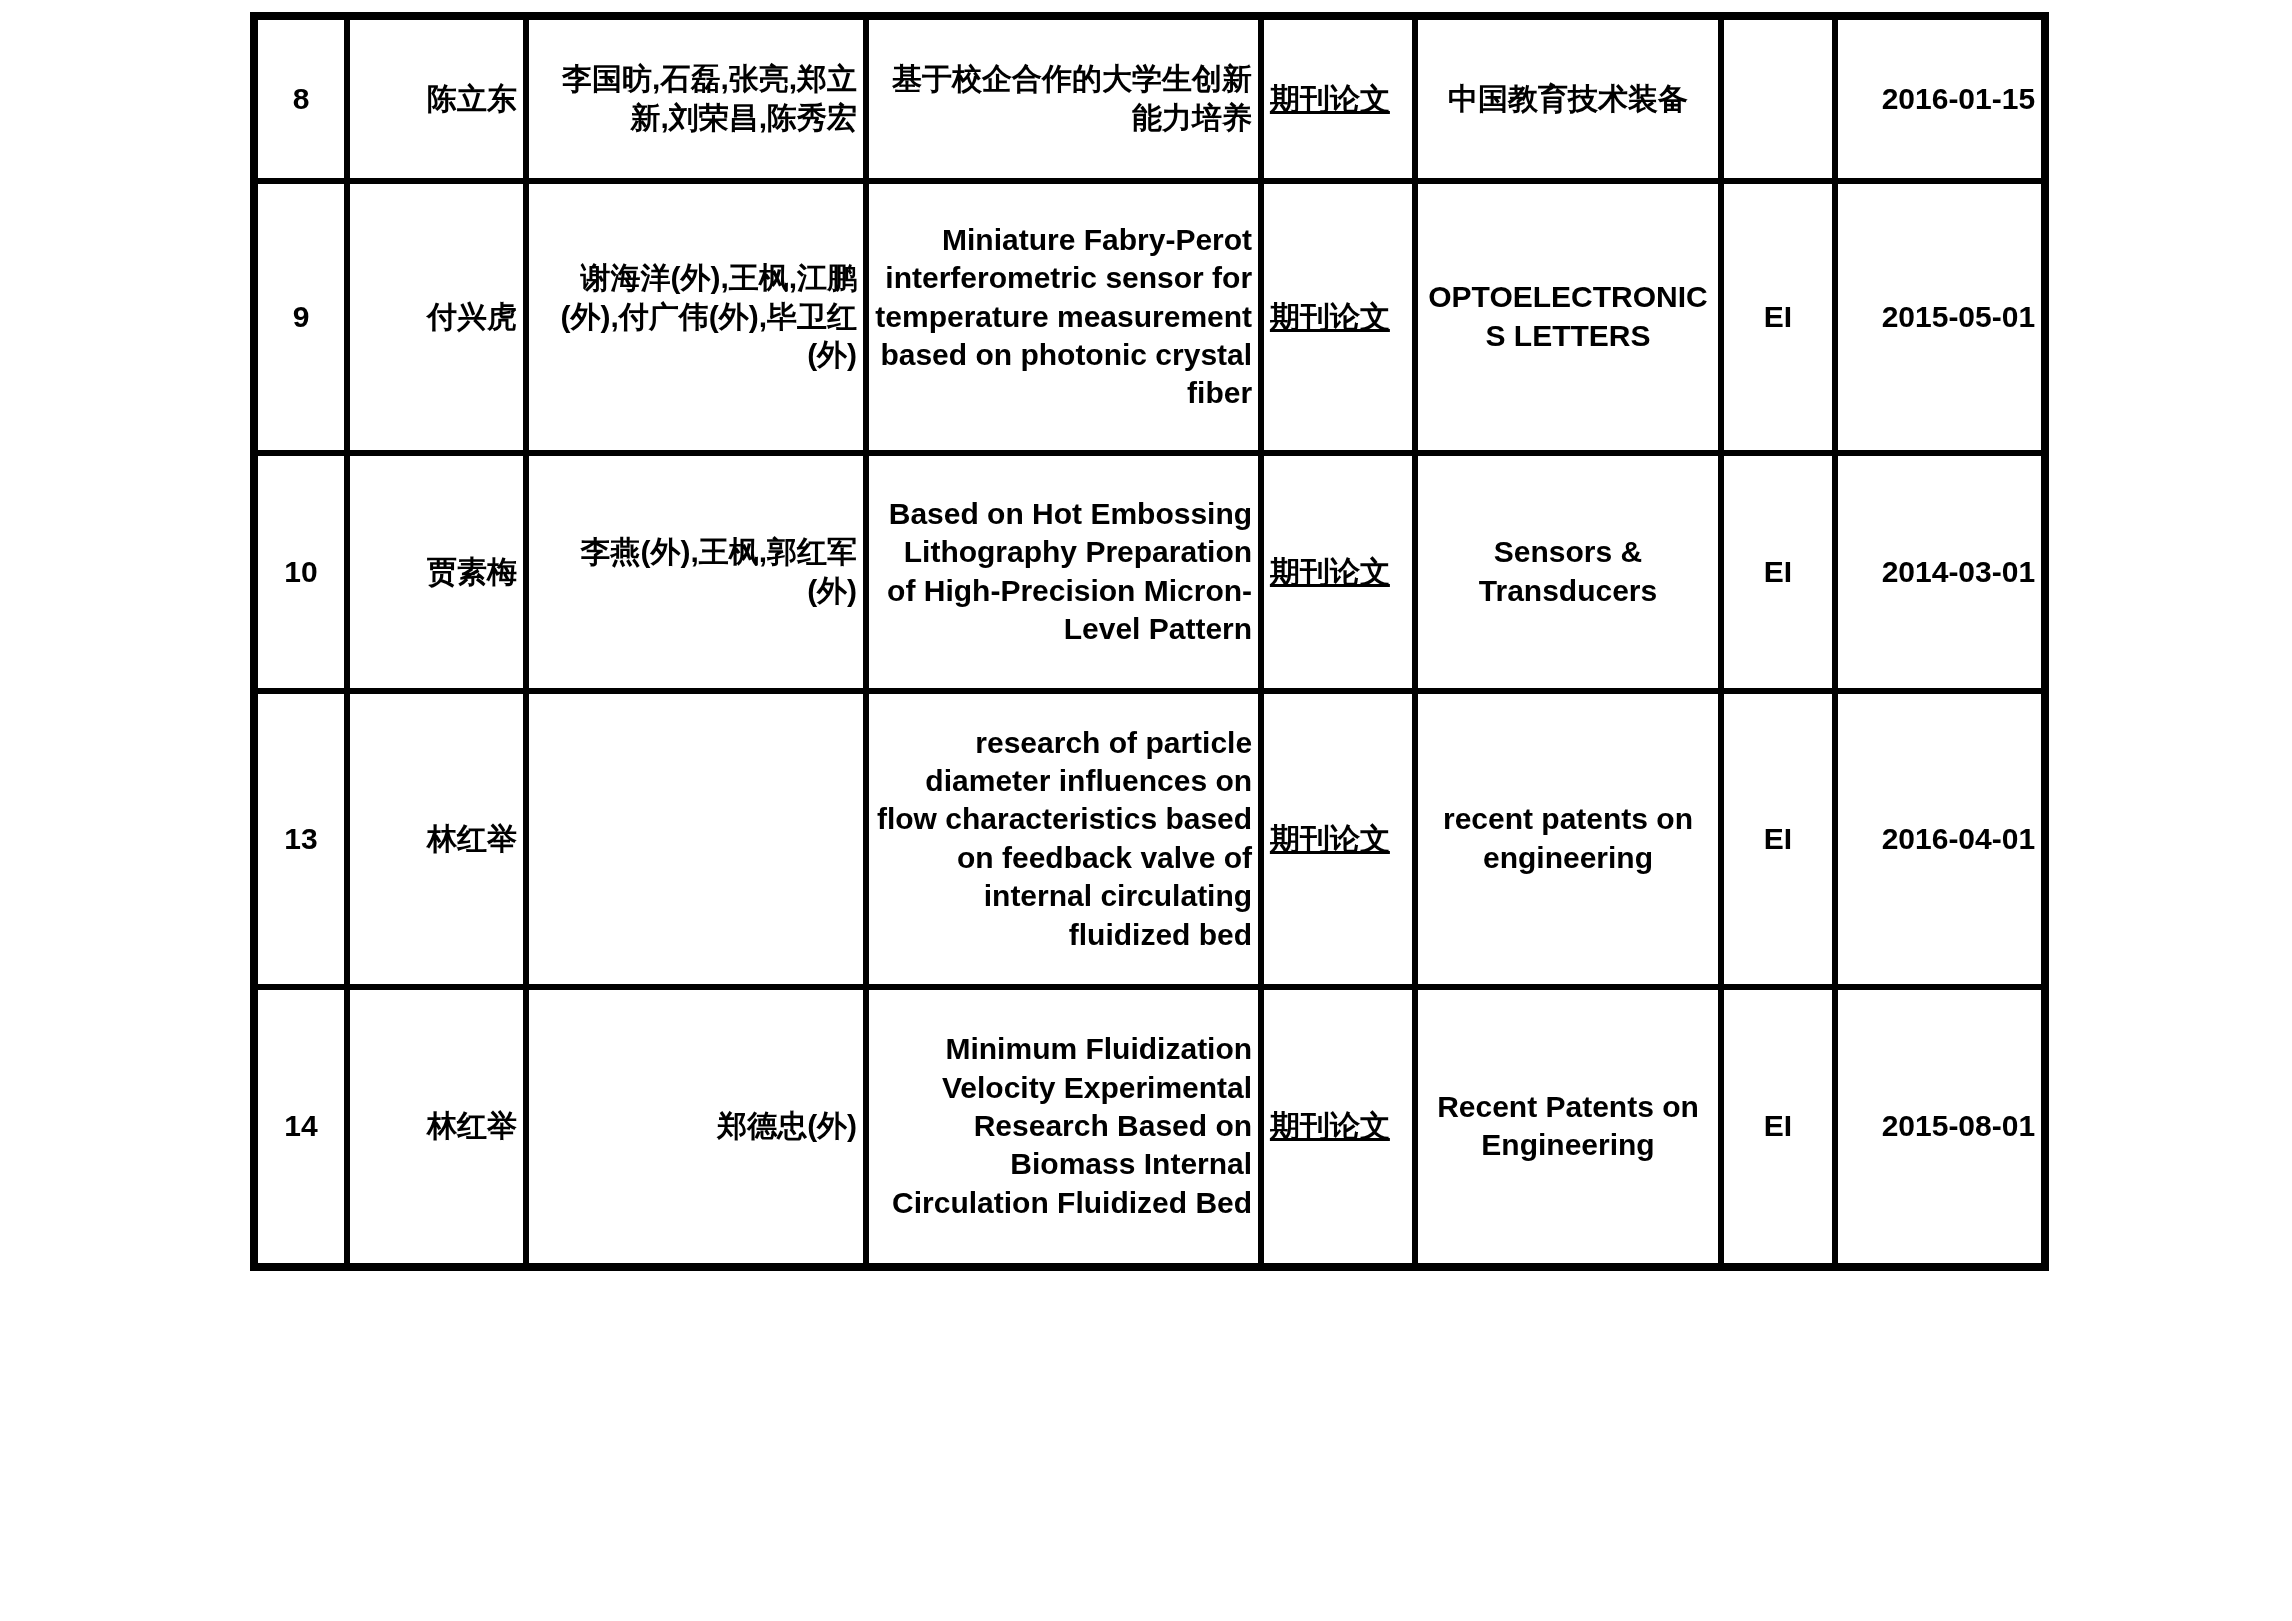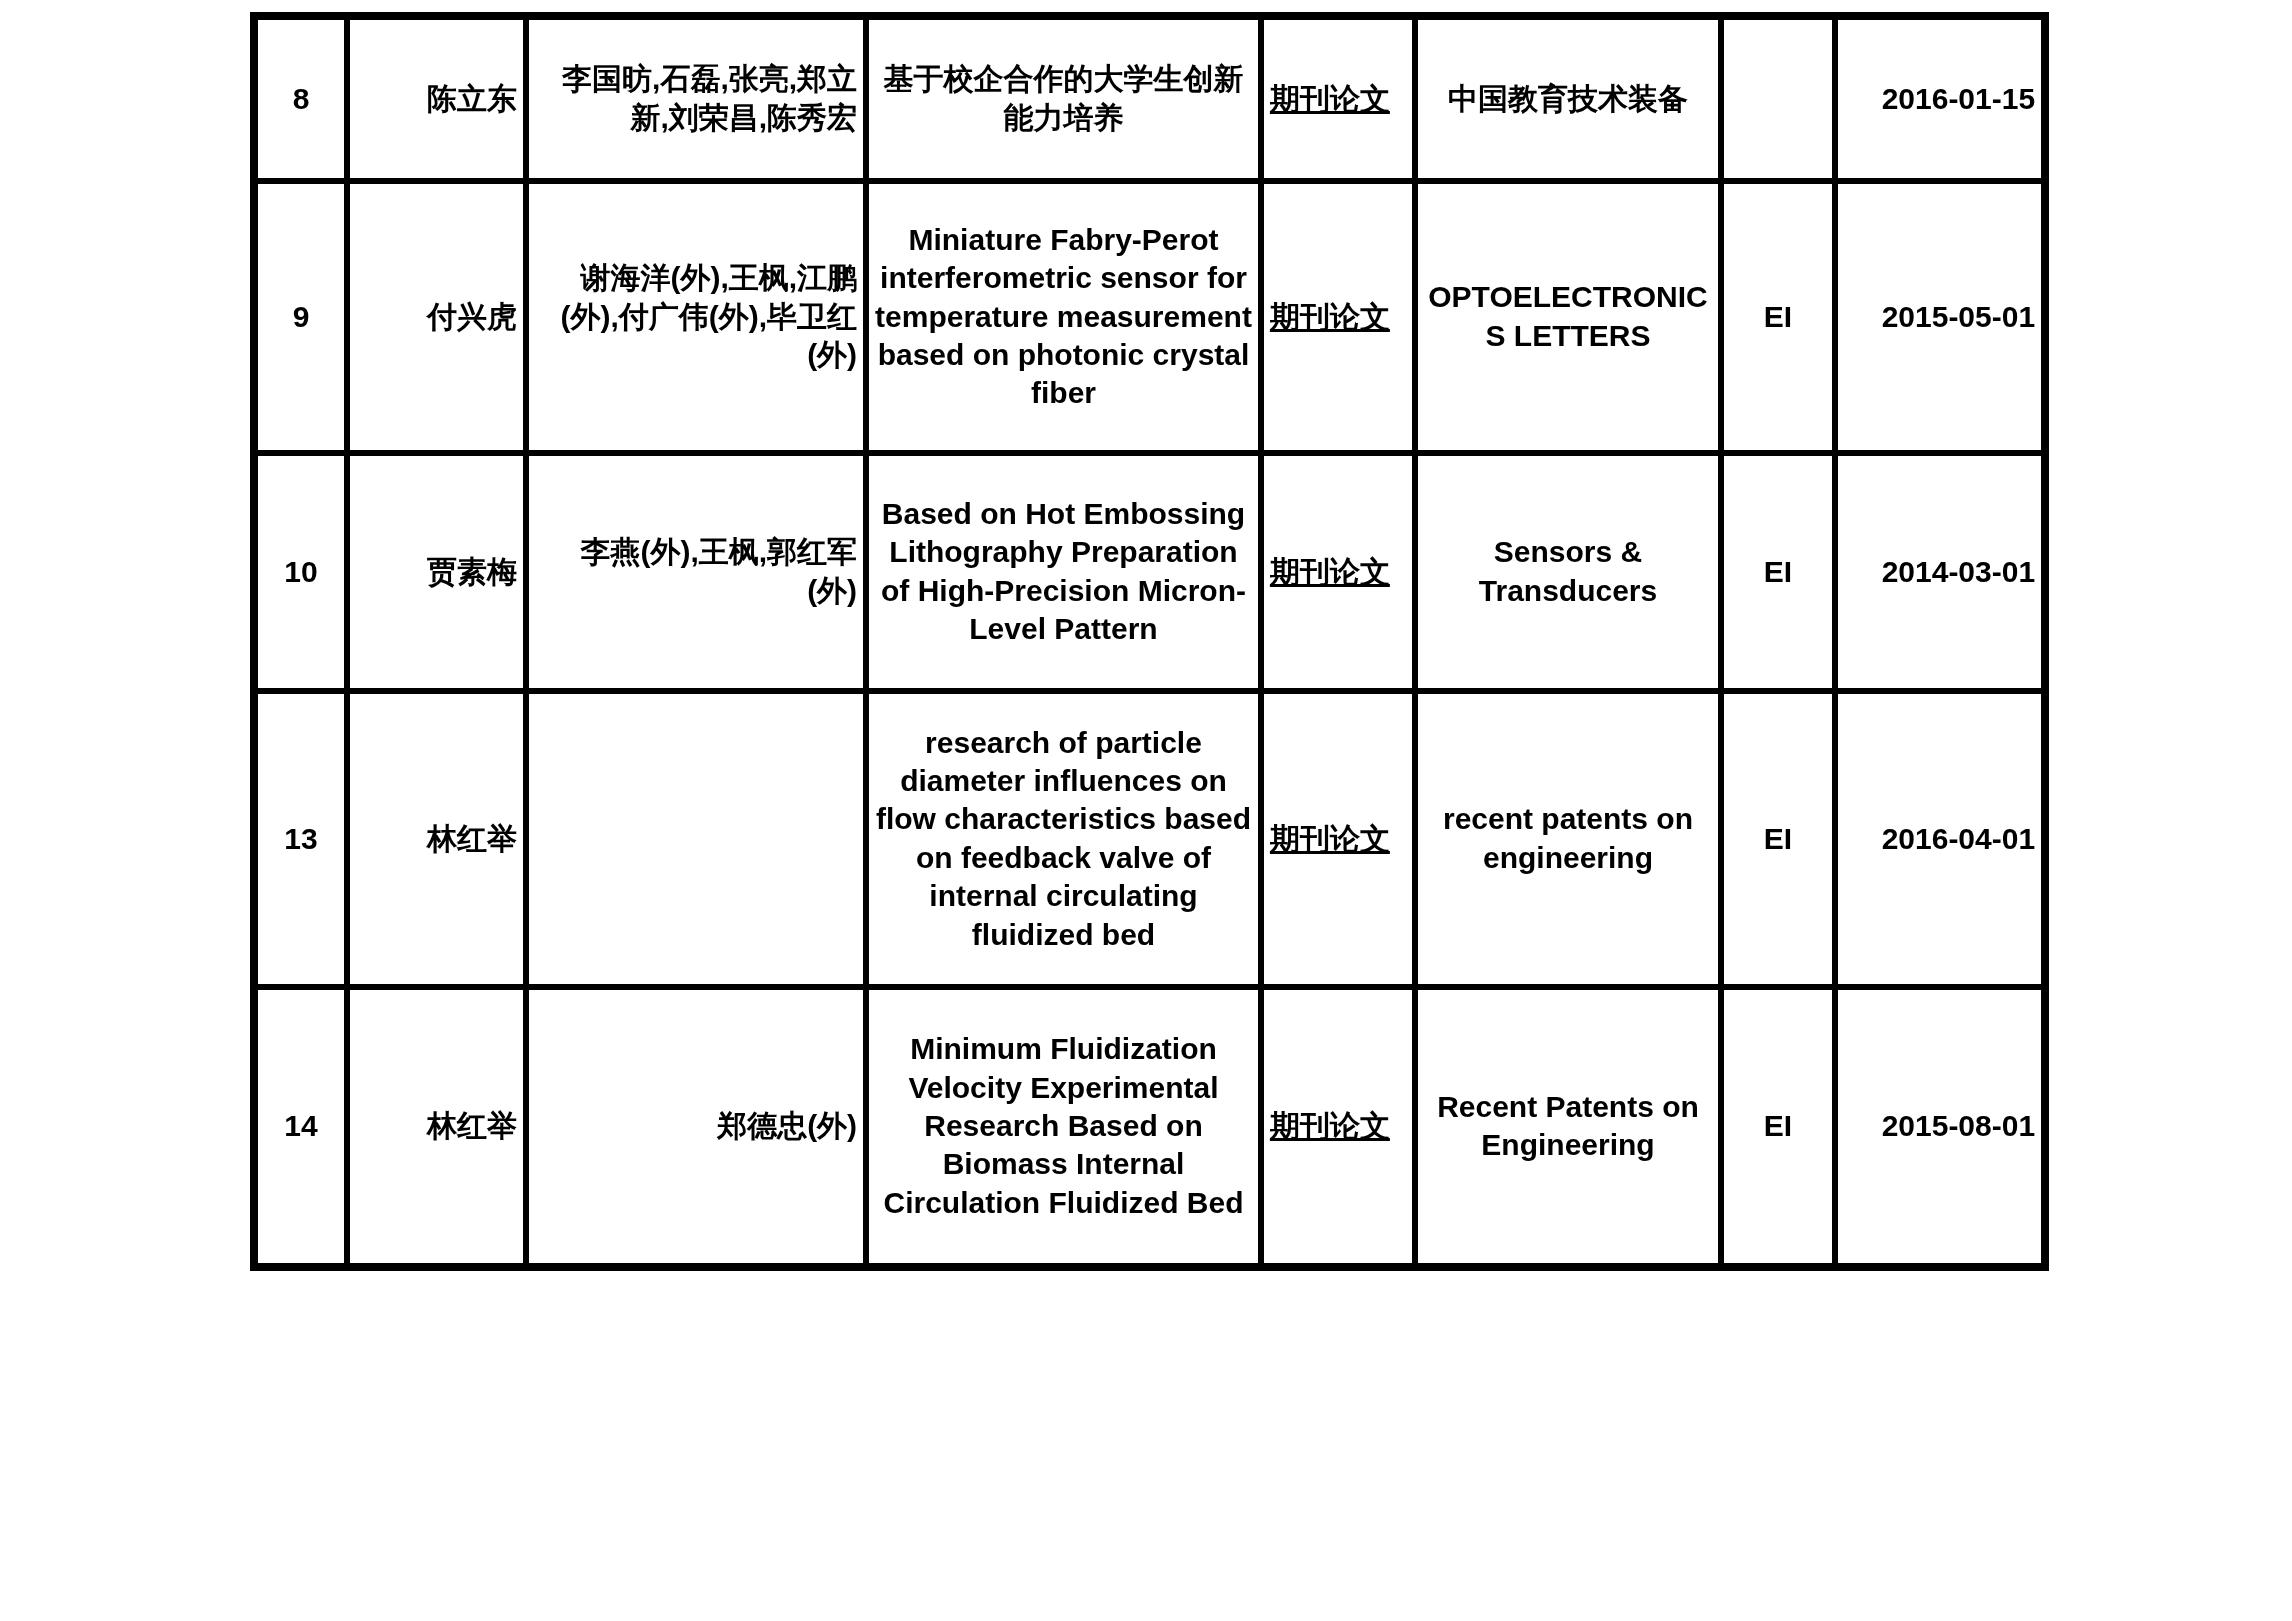--- a/index.html
+++ b/index.html
@@ -29,21 +29,21 @@
     font-weight: bold;
     font-size: 30px;
     line-height: 1.28;
     vertical-align: middle;
     padding: 2px 5.9px;
     overflow: hidden;
   }
   td.c-no        { text-align: center; }
   td.c-name      { text-align: right; padding-left: 7.8px; }
   td.c-coauthors { text-align: right; }
-  td.c-title     { text-align: center; padding-left: 7.8px; overflow-wrap: break-word; }
+  td.c-title     { text-align: right; padding-left: 7.8px; overflow-wrap: break-word; }
   td.c-type      { text-align: left; padding-left: 3.9px; padding-right: 2px; text-decoration: underline; }
   td.c-journal   { text-align: center; padding-left: 5.9px; overflow-wrap: anywhere; }
   td.c-index     { text-align: center; padding-left: 3.9px; }
   td.c-date      { text-align: right; padding-left: 5.9px; }
 </style>
 </head>
 <body>
 
 <div class="page">
   <table class="pub-table">

